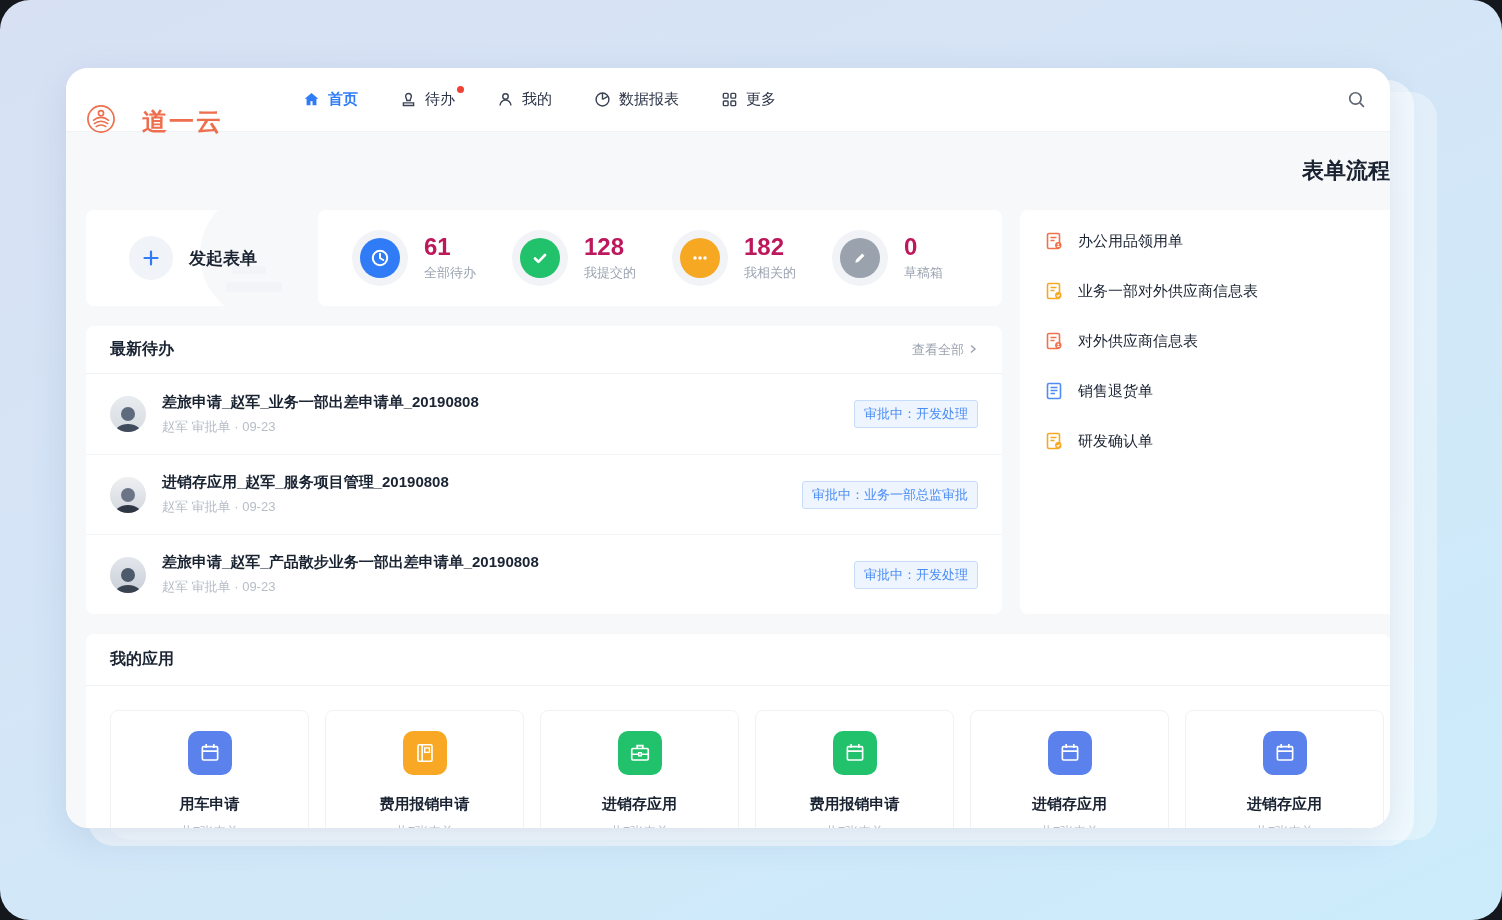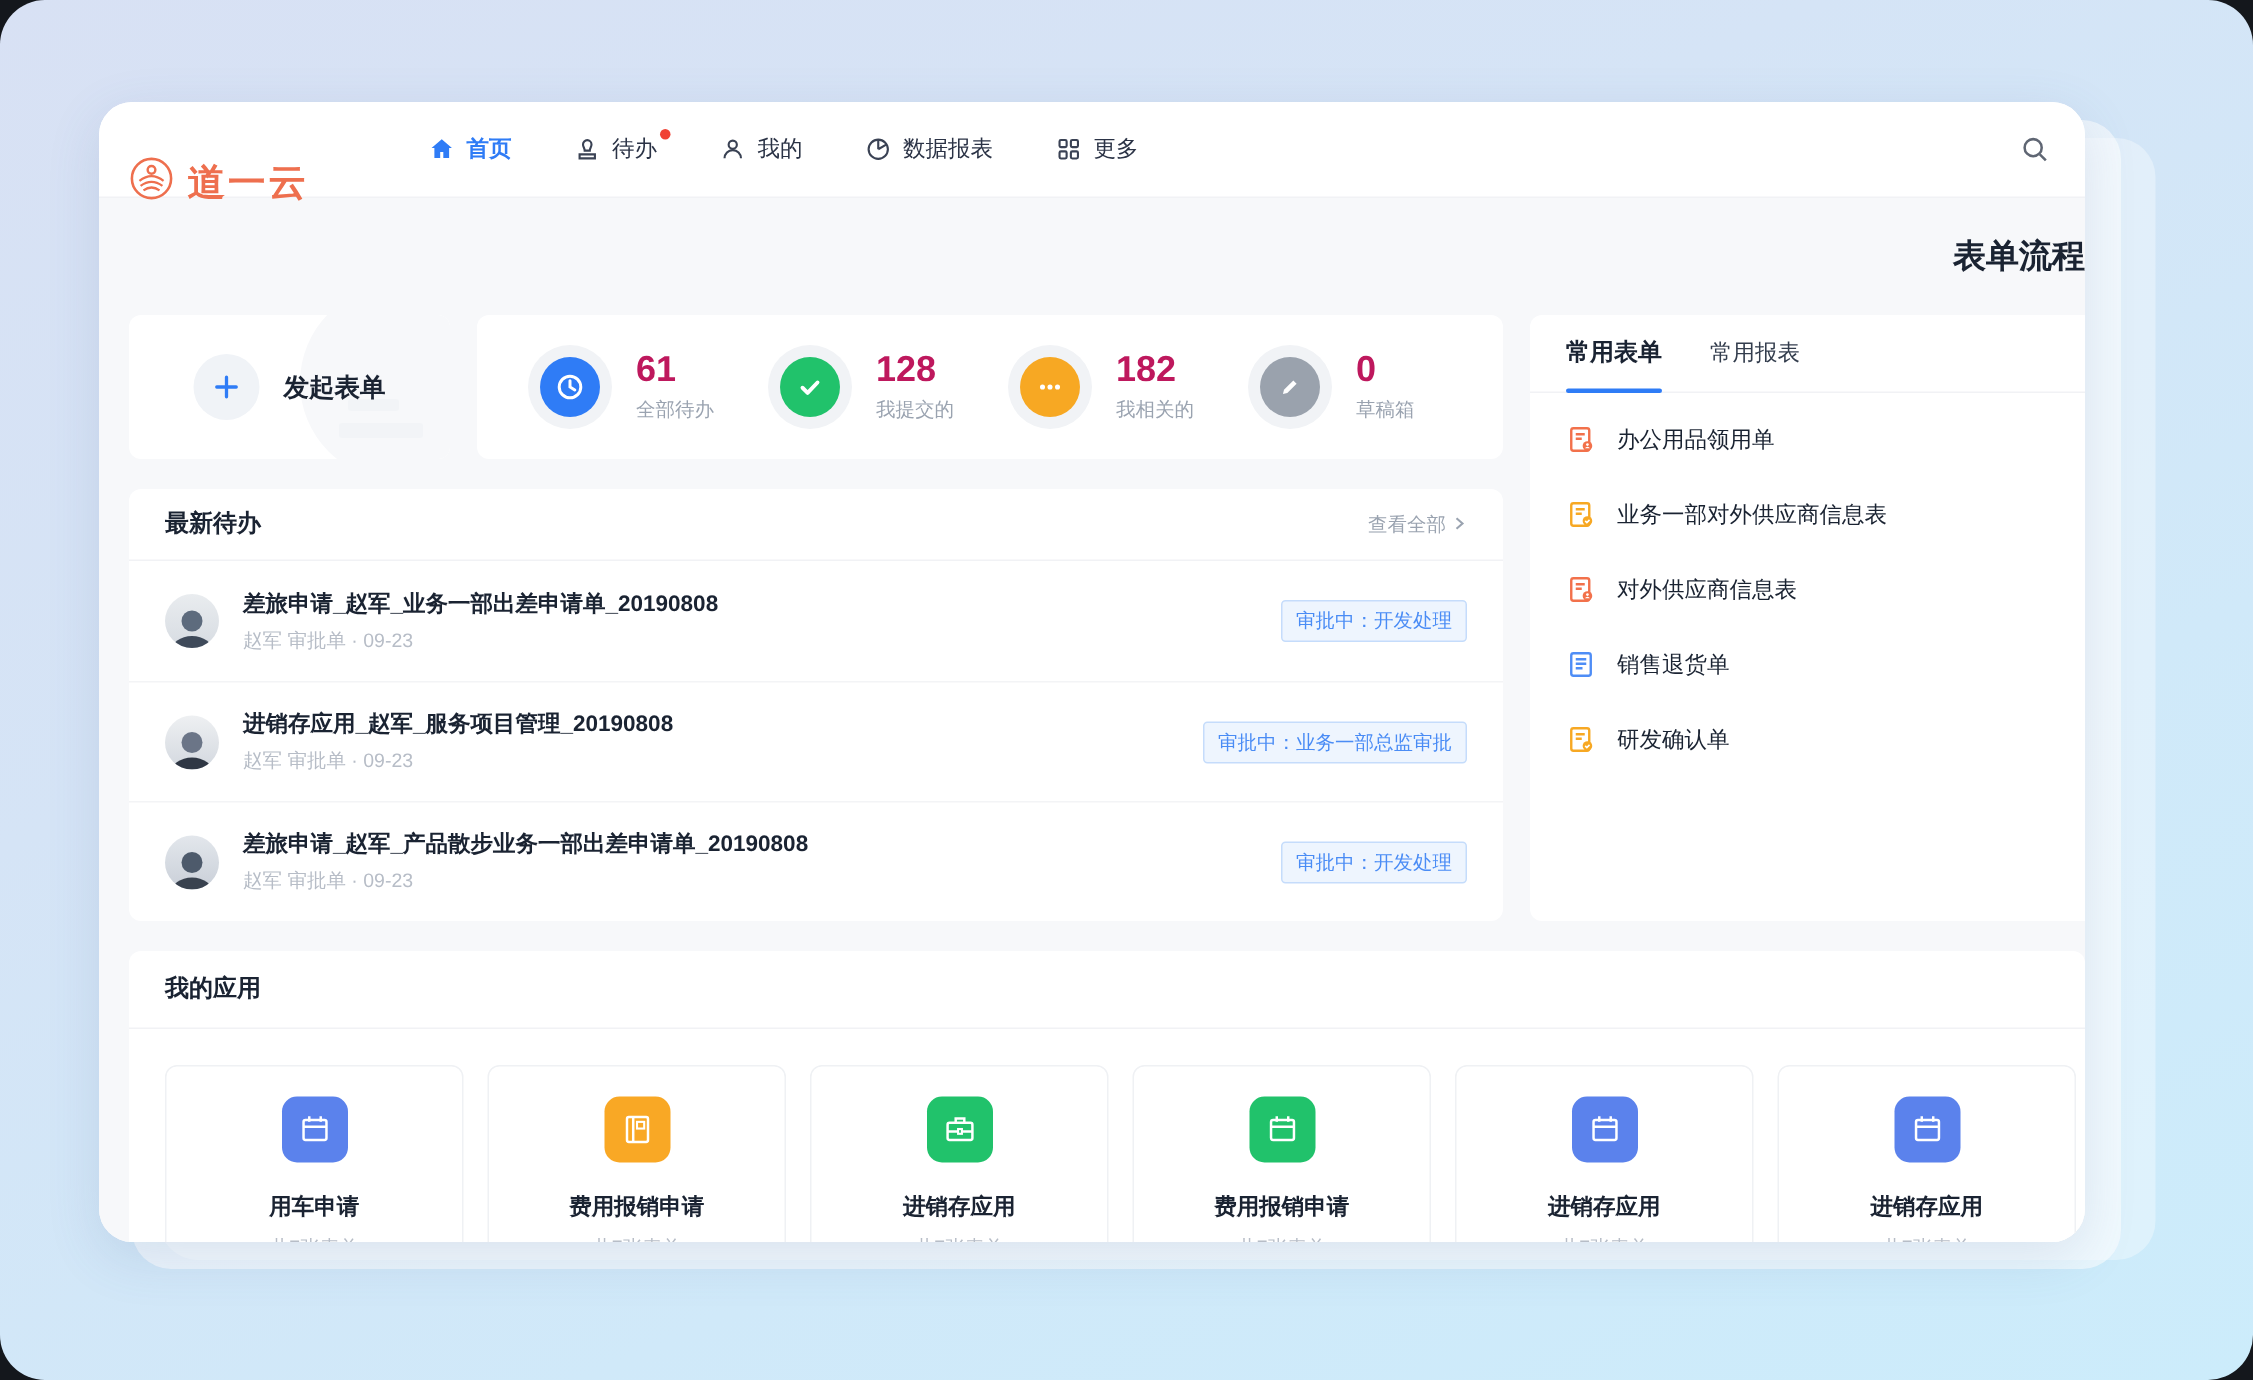--- a/index.html
+++ b/index.html
@@ -28,21 +28,21 @@
   .window {
     position:absolute; left:66px; top:68px; width:1324px; height:760px;
     background:#ffffff; border-radius:22px; overflow:hidden;
     box-shadow:0 10px 36px rgba(70,100,150,0.14);
   }
   
   .navbar {
     height:64px; background:#fff; display:flex; align-items:center;
     padding:0 24px 0 20px; border-bottom:1px solid #f1f2f5;
   }
-  .logo { display:flex; align-items:center; gap:9px; cursor:pointer;margin-top:43px; }
+  .logo { display:flex; align-items:center; gap:26px; cursor:pointer;margin-top:43px; }
   .logo-text { font-size:25px; font-weight:700; color:#ee6f4e; letter-spacing:2px; }
   .nav-menu { display:flex; align-items:center; gap:42px; margin-left:80px; }
   .nav-item {
     display:flex; align-items:center; gap:8px; font-size:15px; color:#2b3346;
     cursor:pointer; position:relative;
   }
   .nav-item.active { color:#2f7cf6; font-weight:700; }
   .nav-item .icn { display:flex; align-items:center; }
   .nav-dot {
     position:absolute; top:-4px; right:-9px; width:7px; height:7px;
@@ -362,24 +362,20 @@
               <span class="todo-text">
                 <div class="todo-item-title">差旅申请_赵军_产品散步业务一部出差申请单_20190808</div>
                 <div class="todo-item-meta">赵军  审批单 · 09-23</div>
               </span>
               <span class="todo-badge">审批中：开发处理</span>
             </div>
           </div>
         </div>
 
         <div class="card sidebar-card">
-          <div class="sidebar-tabs">
-            <span class="sidebar-tab active">常用表单</span>
-            <span class="sidebar-tab">常用报表</span>
-          </div>
           <div class="sidebar-list">
             <div class="sidebar-item">
               <span class="doc-icn" style="color:#f2714b">
                 <svg width="20" height="20" viewBox="0 0 20 20" fill="none" stroke="currentColor" stroke-width="1.6">
                   <rect x="3.5" y="2.5" width="12" height="15" rx="1.5"></rect>
                     <path d="M6.5 6.5h6M6.5 9.5h4"></path>
                   <circle cx="14.3" cy="14.3" r="3.2" fill="currentColor" stroke="none"></circle>
                   <circle cx="14.3" cy="13.4" r="0.9" fill="#fff" stroke="none"></circle>
                     <path d="M12.7 15.9a1.7 1.7 0 0 1 3.2 0z" fill="#fff" stroke="none"></path>
                 </svg>

